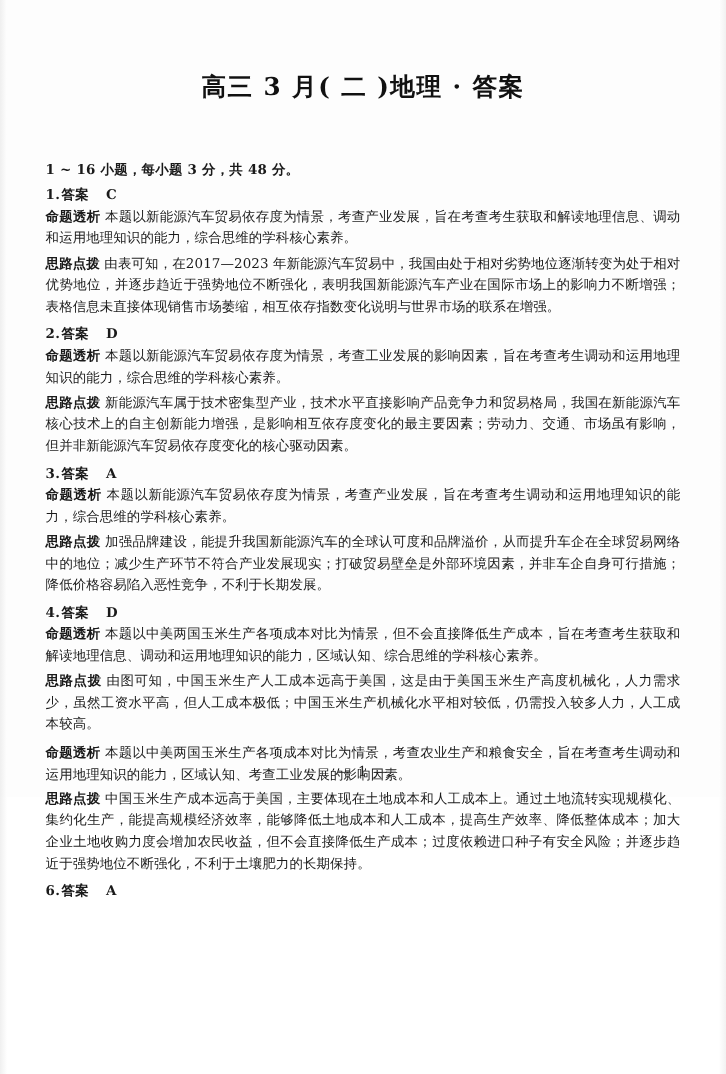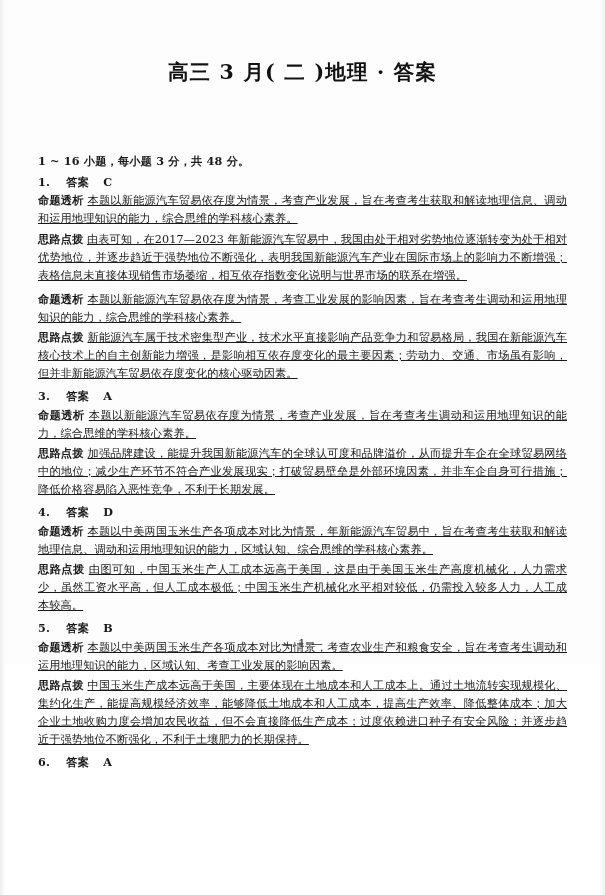--- a/index.html
+++ b/index.html
@@ -28,60 +28,59 @@
     font-size: 20.5px;
     font-weight: bold;
     letter-spacing: 1.2px;
     margin: 0;
     padding-top: 58px;
     font-family: "DejaVu Serif", "Liberation Serif", serif;
     color: #111;
   }
   .intro-line {
     font-size: 11.2px;
-    margin-top: 68px;
+    margin-top: 48px;
     letter-spacing: 0.2px;
     font-weight: bold;
     color: #1a1a1a;
   }
   .qblock {
     margin-top: 4.5px;
   }
   .ans-row {
     font-size: 11.2px;
     font-weight: bold;
     letter-spacing: 0.3px;
     line-height: 1.5;
     white-space: nowrap;
   }
   .ans-row .qnum {
     display: inline-block;
   }
   .ans-row .lbl {
     display: inline-block;
-    margin-left: 16px;
+    margin-left: 1px;
   }
   .ans-row .val {
     display: inline-block;
     margin-left: 14px;
   }
   .para {
     font-size: 11.2px;
     line-height: 1.62;
     text-align: justify;
     text-justify: inter-ideograph;
     margin-top: 1px;
     letter-spacing: 0.1px;
   }
   .para .tag {
     font-weight: bold;
   }
   .para .body {
     font-weight: normal;
-    text-decoration: underline;
   }
   .footer {
     position: absolute;
     left: 0;
     right: 0;
     bottom: 14px;
     text-align: center;
     font-size: 11.5px;
     letter-spacing: 1px;
     color: #222;
@@ -124,20 +123,23 @@
       <span class="tag">命题透析</span>
       <span class="body">本题以新能源汽车贸易依存度为情景，考查产业发展，旨在考查考生获取和解读地理信息、调动和运用地理知识的能力，综合思维的学科核心素养。</span>
     </div>
     <div class="para">
       <span class="tag">思路点拨</span>
       <span class="body">由表可知，在2017—2023 年新能源汽车贸易中，我国由处于相对劣势地位逐渐转变为处于相对优势地位，并逐步趋近于强势地位不断强化，表明我国新能源汽车产业在国际市场上的影响力不断增强；表格信息未直接体现销售市场萎缩，相互依存指数变化说明与世界市场的联系在增强。</span>
     </div>
   </div>
 
   <div class="qblock">
+    <div class="ans-row">
+      <span class="qnum">2.</span><span class="lbl">答案</span><span class="val">D</span>
+    </div>
     <div class="para">
       <span class="tag">命题透析</span>
       <span class="body">本题以新能源汽车贸易依存度为情景，考查工业发展的影响因素，旨在考查考生调动和运用地理知识的能力，综合思维的学科核心素养。</span>
     </div>
     <div class="para">
       <span class="tag">思路点拨</span>
       <span class="body">新能源汽车属于技术密集型产业，技术水平直接影响产品竞争力和贸易格局，我国在新能源汽车核心技术上的自主创新能力增强，是影响相互依存度变化的最主要因素；劳动力、交通、市场虽有影响，但并非新能源汽车贸易依存度变化的核心驱动因素。</span>
     </div>
   </div>
 
@@ -154,32 +156,29 @@
       <span class="body">加强品牌建设，能提升我国新能源汽车的全球认可度和品牌溢价，从而提升车企在全球贸易网络中的地位；减少生产环节不符合产业发展现实；打破贸易壁垒是外部环境因素，并非车企自身可行措施；降低价格容易陷入恶性竞争，不利于长期发展。</span>
     </div>
   </div>
 
   <div class="qblock">
     <div class="ans-row">
       <span class="qnum">4.</span><span class="lbl">答案</span><span class="val">D</span>
     </div>
     <div class="para">
       <span class="tag">命题透析</span>
-      <span class="body">本题以中美两国玉米生产各项成本对比为情景，年新能源汽车贸易中，旨在考查考生获取和解读地理信息、调动和运用地理知识的能力，区域认知、综合思维的学科核心素养。</span>
+      <span class="body">本题以中美两国玉米生产各项成本对比为情景，但不会直接降低生产成本，旨在考查考生获取和解读地理信息、调动和运用地理知识的能力，区域认知、综合思维的学科核心素养。</span>
     </div>
     <div class="para">
       <span class="tag">思路点拨</span>
       <span class="body">由图可知，中国玉米生产人工成本远高于美国，这是由于美国玉米生产高度机械化，人力需求少，虽然工资水平高，但人工成本极低；中国玉米生产机械化水平相对较低，仍需投入较多人力，人工成本较高。</span>
     </div>
   </div>
 
   <div class="qblock">
-    <div class="ans-row">
-      <span class="qnum">5.</span><span class="lbl">答案</span><span class="val">B</span>
-    </div>
     <div class="para">
       <span class="tag">命题透析</span>
       <span class="body">本题以中美两国玉米生产各项成本对比为情景，考查农业生产和粮食安全，旨在考查考生调动和运用地理知识的能力，区域认知、考查工业发展的影响因素。</span>
     </div>
     <div class="para">
       <span class="tag">思路点拨</span>
       <span class="body">中国玉米生产成本远高于美国，主要体现在土地成本和人工成本上。通过土地流转实现规模化、集约化生产，能提高规模经济效率，能够降低土地成本和人工成本，提高生产效率、降低整体成本；加大企业土地收购力度会增加农民收益，但不会直接降低生产成本；过度依赖进口种子有安全风险；并逐步趋近于强势地位不断强化，不利于土壤肥力的长期保持。</span>
     </div>
   </div>
 

